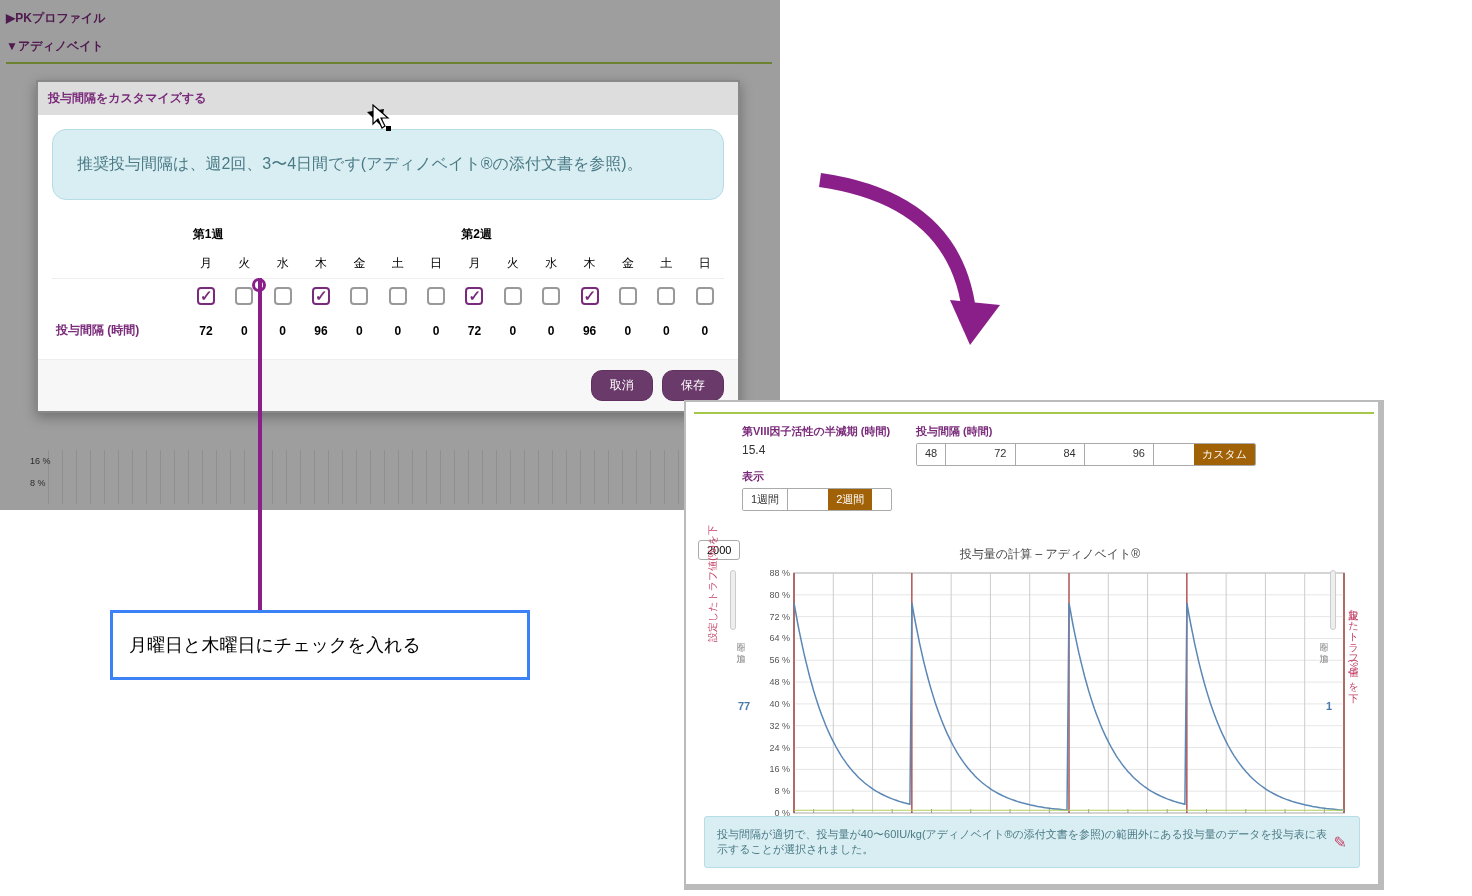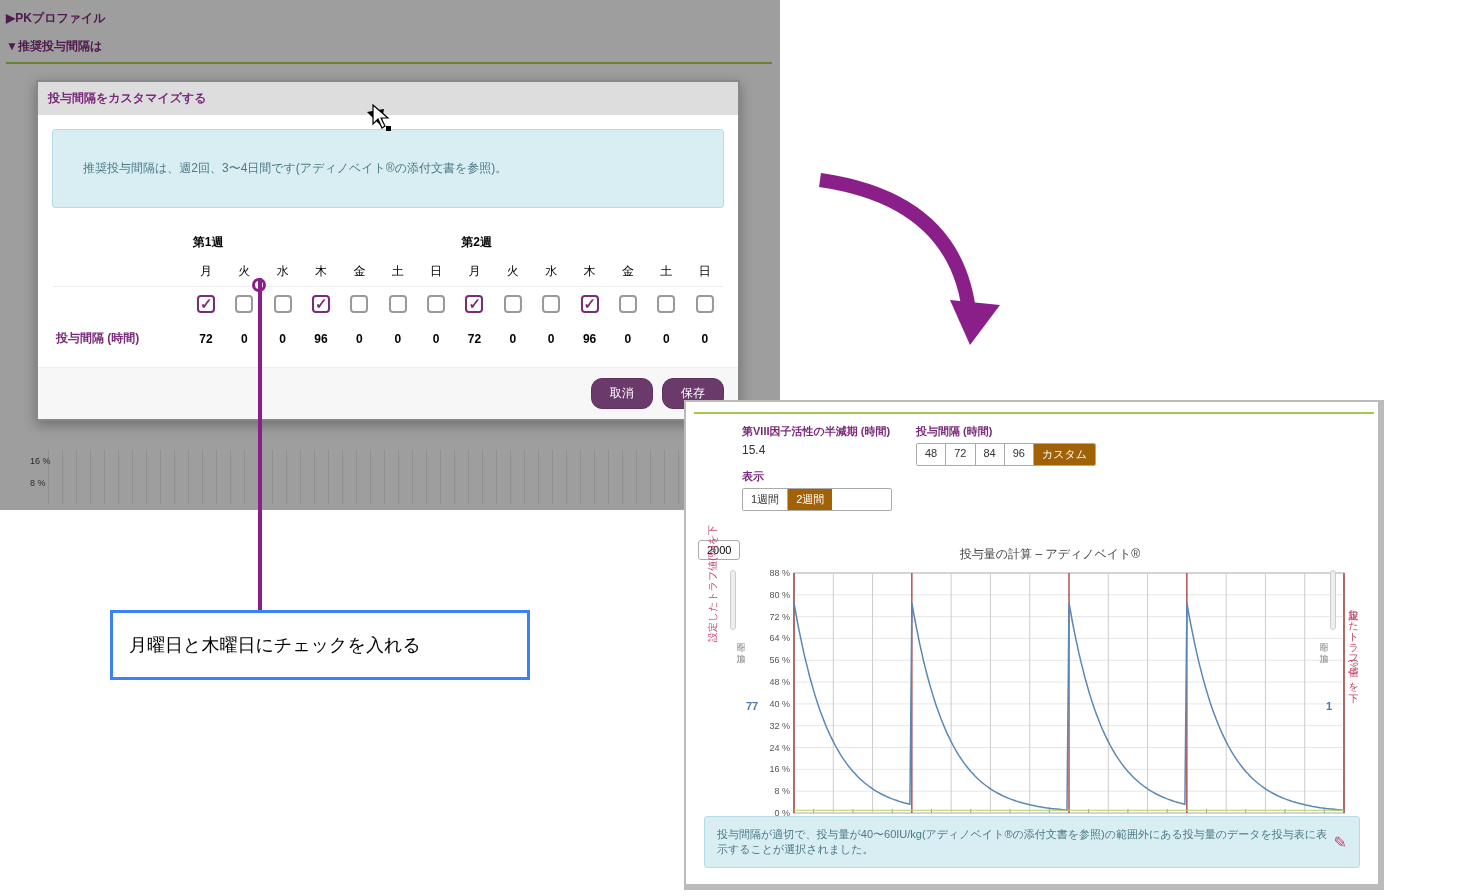--- a/index.html
+++ b/index.html
@@ -8,21 +8,21 @@
 
 .panel-bg { position: absolute; left: 0; top: 0; width: 780px; height: 510px; background: #f3f3f3; }
 .overlay { position: absolute; left: 0; top: 0; width: 780px; height: 510px; background: rgba(0,0,0,0.35); }
 .pk-header { position: absolute; left: 6px; top: 10px; color: #7a2a7a; font-size: 12px; font-weight: bold; }
 .calc-header { position: absolute; left: 6px; top: 38px; color: #7a2a7a; font-size: 12px; font-weight: bold; }
 .green-line { position: absolute; left: 6px; top: 62px; width: 766px; height: 2px; background: #a6c84a; }
 
 .modal { position: absolute; left: 36px; top: 80px; width: 704px; background: #fff; border: 2px solid #888; box-shadow: 0 4px 12px rgba(0,0,0,0.3); }
 .modal-title { background: #ddd; color: #7a2a7a; font-weight: bold; padding: 8px 10px; font-size: 12px; }
 .modal-body { padding: 14px; }
-.info-box { background: #d9eef3; border: 1px solid #b6dde6; color: #4a7a85; padding: 30px; border-radius: 3px; font-size: 12px; margin-bottom: 20px; }
+.info-box { background: #d9eef3; border: 1px solid #b6dde6; color: #4a7a85; padding: 24px; border-radius: 14px; font-size: 16px; margin-bottom: 20px; }
 
 .sched-table { width: 100%; border-collapse: collapse; }
 .sched-table td, .sched-table th { text-align: center; font-size: 12px; padding: 6px 4px; }
 .sched-table .week-hdr { font-weight: bold; text-align: left; padding-left: 6px; margin-top: 18px; }
 .sched-table .day-hdr td { border-bottom: 1px solid #eee; }
 .sched-table .check-row td { padding: 8px 4px; }
 .sched-table .interval-row td { font-weight: bold; }
 .sched-table .interval-label { color: #7a2a7a; font-weight: bold; text-align: left; }
 
 .checkbox { display: inline-block; width: 18px; height: 18px; border: 2px solid #999; border-radius: 4px; position: relative; background: #fff; }
@@ -47,53 +47,53 @@
 
 
 .panel2 { position: absolute; left: 684px; top: 400px; width: 700px; height: 490px; border: 2px solid #bbb; border-right: 6px solid #bbb; border-bottom: 6px solid #bbb; background: #fff; }
 .green-line2 { position: absolute; left: 8px; top: 10px; width: 680px; height: 2px; background: #a6c84a; }
 
 .meta-row { position: absolute; left: 56px; top: 22px; right: 10px; display: flex; gap: 24px; font-size: 11px; color: #333; }
 .meta-col { display: flex; flex-direction: column; gap: 4px; }
 .meta-label { color: #7a2a7a; font-weight: bold; font-size: 11px; }
 .meta-val { color: #333; font-size: 12px; }
 
-.seg-group { display: inline-flex; border: 1px solid #aaa; border-radius: 2px; overflow: hidden; }
+.seg-group { display: inline-flex; border: 1px solid #aaa; border-radius: 2px; overflow: hidden; gap: 40px; }
 .seg { padding: 3px 8px; font-size: 11px; background: #fff; border-right: 1px solid #aaa; cursor: pointer; }
 .seg:last-child { border-right: none; }
 .seg.active { background: #a16207; color: #fff; }
 
 .num-box { position: absolute; left: 12px; top: 102px; border: 1px solid #aaa; padding: 3px 8px; border-radius: 3px; font-size: 11px; margin-top: 36px; }
 
 .chart-area { position: absolute; left: 60px; top: 144px; width: 608px; height: 300px; }
 .chart-title { text-align: center; font-size: 12px; color: #444; margin-bottom: 6px; }
 
 
 .vlabel-left { position: absolute; left: 20px; top: 240px; transform-origin: left top; transform: rotate(-90deg); font-size: 10px; color: #c4446a; white-space: nowrap; }
 .vlabel-right { position: absolute; right: 18px; top: 200px; writing-mode: vertical-rl; font-size: 10px; color: #c4446a; white-space: nowrap; height: 150px; }
 .slider-hint-l { position: absolute; left: 48px; top: 234px; writing-mode: vertical-rl; font-size: 9px; color: #999; }
 .slider-hint-r { position: absolute; right: 48px; top: 234px; writing-mode: vertical-rl; font-size: 9px; color: #999; }
-.slider-val-l { position: absolute; left: 60px; top: 298px; font-size: 11px; color: #4a7aad; font-weight: bold; }
+.slider-val-l { position: absolute; left: 52px; top: 298px; font-size: 11px; color: #4a7aad; font-weight: bold; }
 .slider-val-r { position: absolute; right: 46px; top: 298px; font-size: 11px; color: #4a7aad; font-weight: bold; }
 .slider-track { position: absolute; width: 6px; height: 60px; background: #eee; border: 1px solid #ccc; border-radius: 3px; }
 
 .bottom-info { position: absolute; left: 18px; bottom: 16px; right: 18px; background: #d9eef3; border: 1px solid #b6dde6; padding: 10px 12px; font-size: 11px; color: #4a7a85; border-radius: 3px; display: flex; align-items: center; justify-content: space-between; gap: 6px; }
 .pencil { color: #c4446a; font-size: 16px; }
 
 
 .bg-chart { position: absolute; left: 48px; top: 450px; width: 680px; height: 54px; background: repeating-linear-gradient(to right, #ddd 0, #ddd 1px, transparent 1px, transparent 14px); }
 .bg-chart-label1 { position: absolute; left: 30px; top: 456px; font-size: 9px; color: #444; }
 .bg-chart-label2 { position: absolute; left: 30px; top: 478px; font-size: 9px; color: #444; }
 </style>
 </head>
 <body>
 
 <div class="panel-bg">
   <div class="pk-header">▶PKプロファイル</div>
-  <div class="calc-header">▼推奨投与間隔は</div>
+  <div class="calc-header">▼アディノベイト</div>
   <div class="green-line"></div>
 
   <div class="bg-chart"></div>
   <div class="bg-chart-label1">16 %</div>
   <div class="bg-chart-label2">8 %</div>
 </div>
 <div class="overlay"></div>
 
 <div class="modal">
   <div class="modal-title">投与間隔をカスタマイズする</div>

